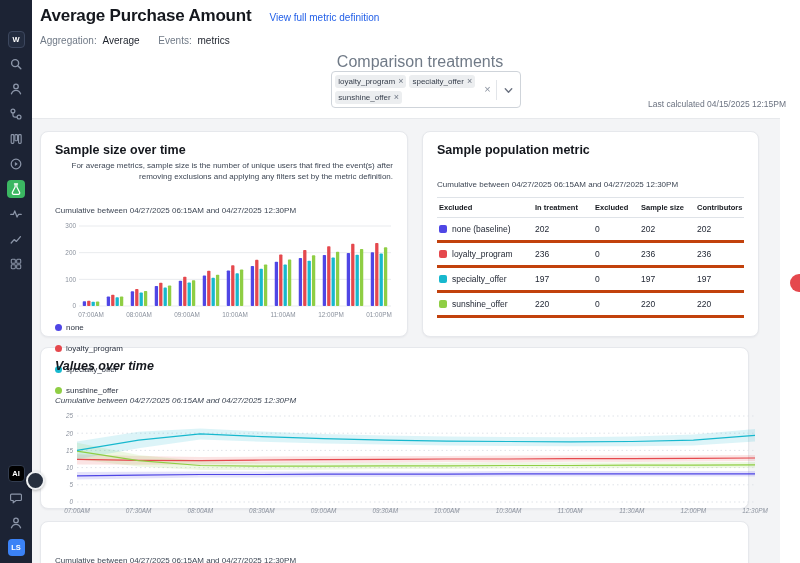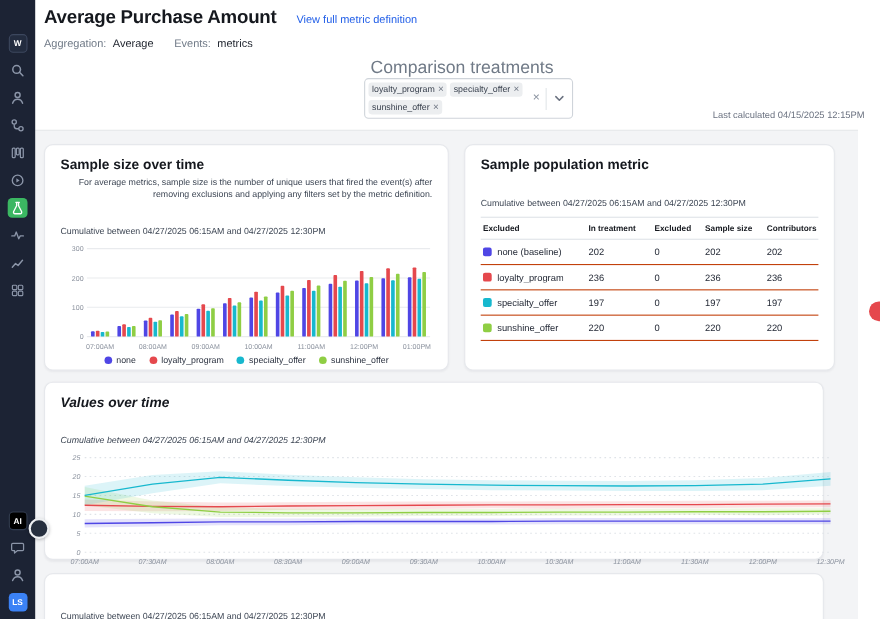--- a/index.html
+++ b/index.html
@@ -52,27 +52,27 @@
     border-top:1px solid #e7e9ec;box-sizing:border-box;padding:12px 31px 0 8px;overflow:hidden;}
   .row1{display:flex;gap:14px;height:206px;}
   .card{background:#fff;border:1px solid #e6e8ec;border-radius:8px;box-shadow:0 1px 2px rgba(16,24,40,.05);
     padding:11px 14px;box-sizing:border-box;}
   .card h2{margin:0;font-size:12.5px;font-weight:700;color:#15181e;}
   .desc{margin:4px 0 0;font-size:8px;line-height:1.35;color:#3d4654;text-align:right;}
   .cum{margin:23px 0 0;font-size:8px;color:#3d4654;}
   .card-sample{width:368px;flex:none;}
   .card-pop{flex:1;}
   .bar-chart{margin-top:3px;display:block;}
-  .legend{display:flex;gap:12px;margin-top:1px;font-size:8px;color:#2b3240;justify-content:center;}
+  .legend{display:flex;gap:12px;margin-top:1px;font-size:8px;color:#2b3240;justify-content:center;flex-direction:column;}
   .lg-item{display:inline-flex;align-items:center;}
   .dot{width:7px;height:7px;border-radius:50%;display:inline-block;margin-right:4px;}
 
   .table{margin-top:8px;font-size:8.5px;color:#1d2330;}
   .tr{display:grid;grid-template-columns:96px 60px 46px 56px 1fr;align-items:center;
-    border-bottom:1px solid #c2410c;padding:6px 2px;}
+    border-bottom:3px solid #c2410c;padding:6px 2px;}
   .th-row{border-top:1px solid #dfe3e8;border-bottom:1px solid #dfe3e8;padding:5px 2px;}
   .th{font-size:7.5px;font-weight:700;color:#15181e;}
   .td.name{display:flex;align-items:center;gap:5px;overflow:hidden;}
   .nm{white-space:nowrap;overflow:hidden;max-width:70px;}
   .swatch{width:8px;height:8px;border-radius:2px;flex:none;}
 
   .card-values{margin-top:10px;height:162px;font-style:italic;}
   .line-chart{margin-top:4px;display:block;}
   .card-disp{margin-top:12px;height:70px;}
 

